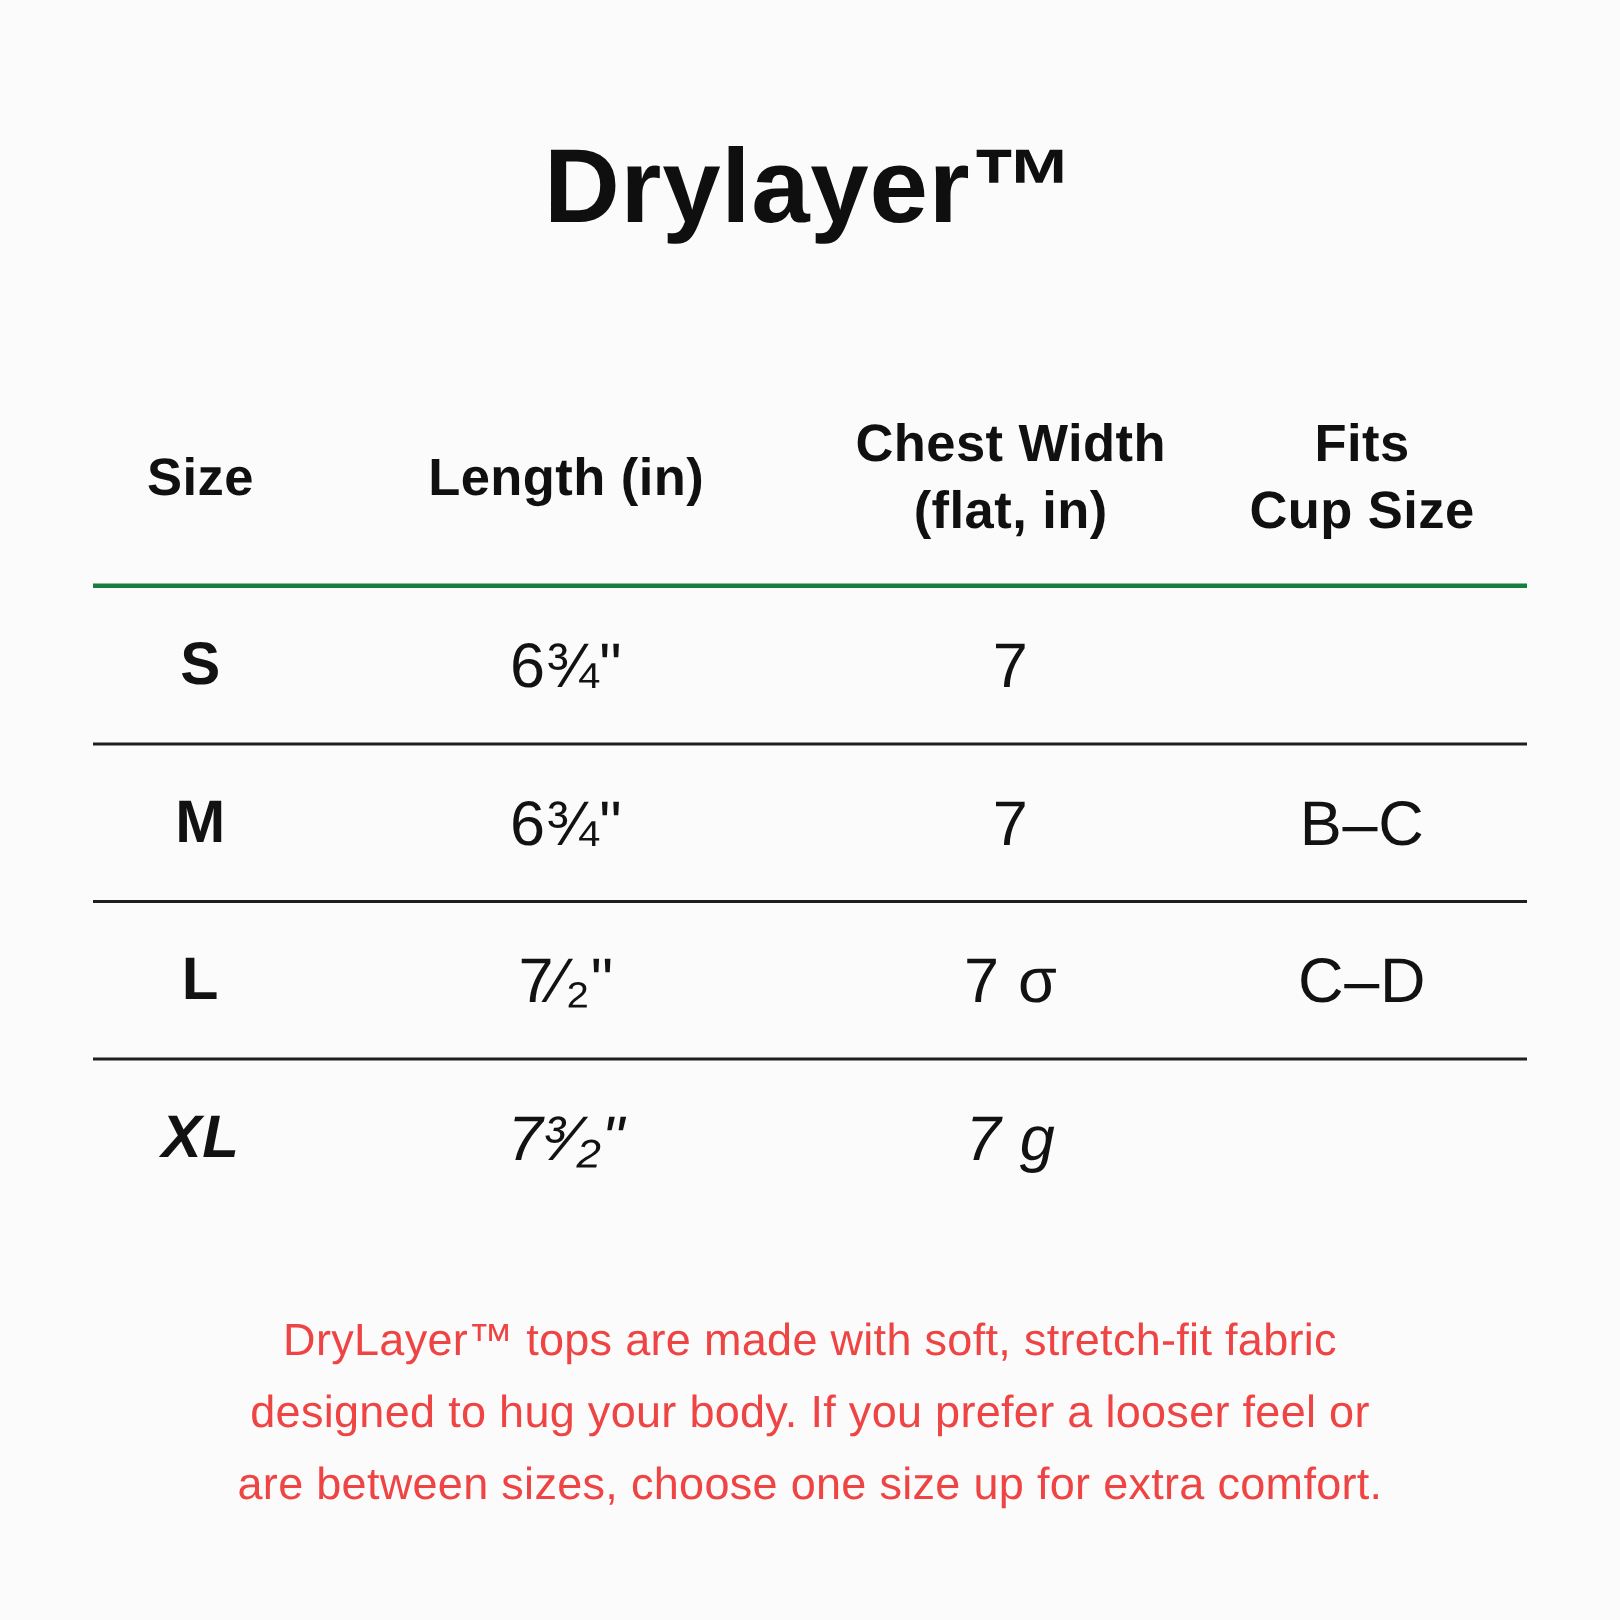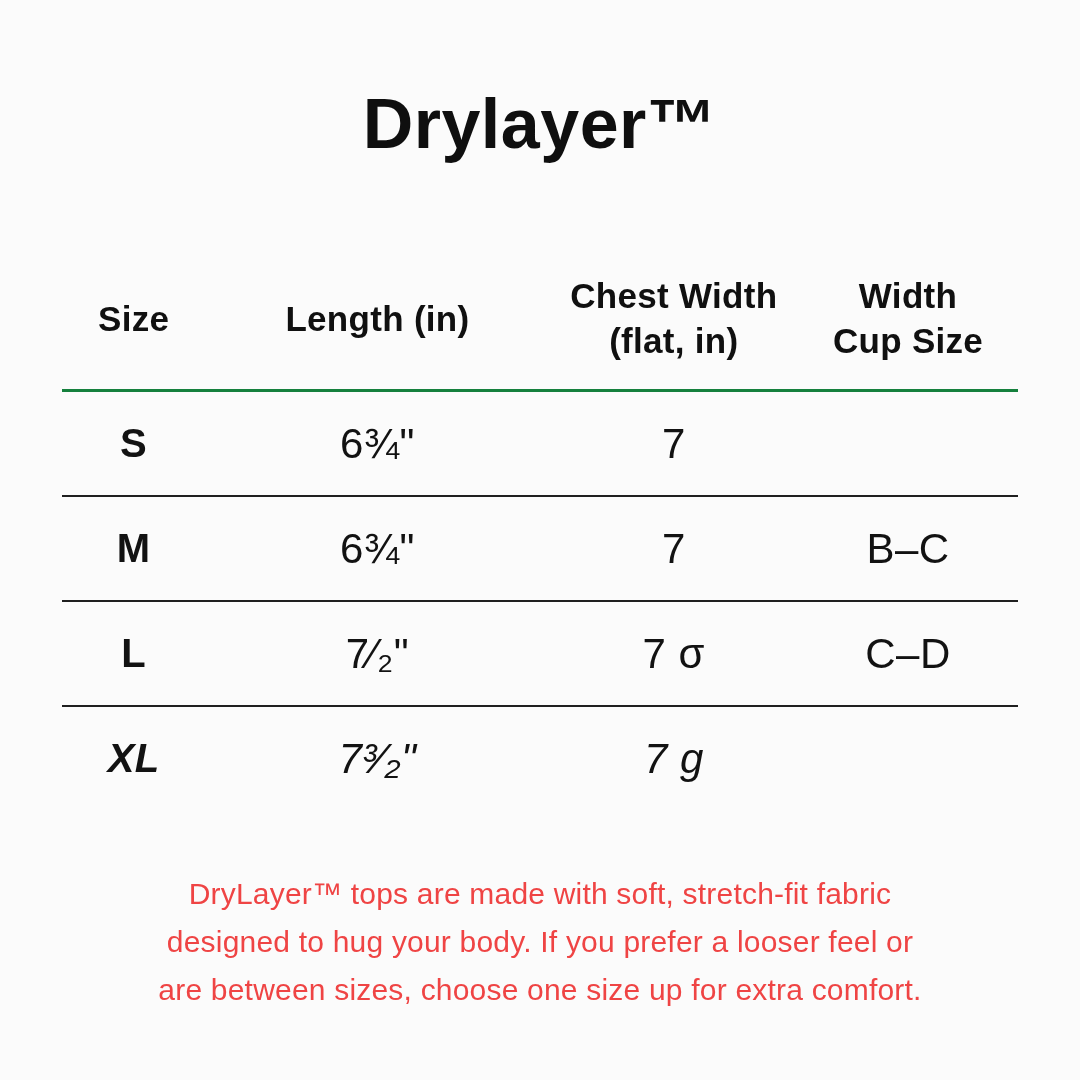--- a/index.html
+++ b/index.html
@@ -89,21 +89,21 @@
 
   <h1 class="title">Drylayer™</h1>
 
   <div class="size-table">
 
     <div class="thead">
       <div class="th">Size</div>
       <div class="th">Length (in)</div>
       <div class="th">Chest Width
 (flat, in)</div>
-      <div class="th">Width
+      <div class="th">Fits
 Cup Size</div>
     </div>
 
     <div class="tr">
       <div class="td size">S</div>
       <div class="td">6¾"</div>
       <div class="td">7</div>
     </div>
 
     <div class="tr">

